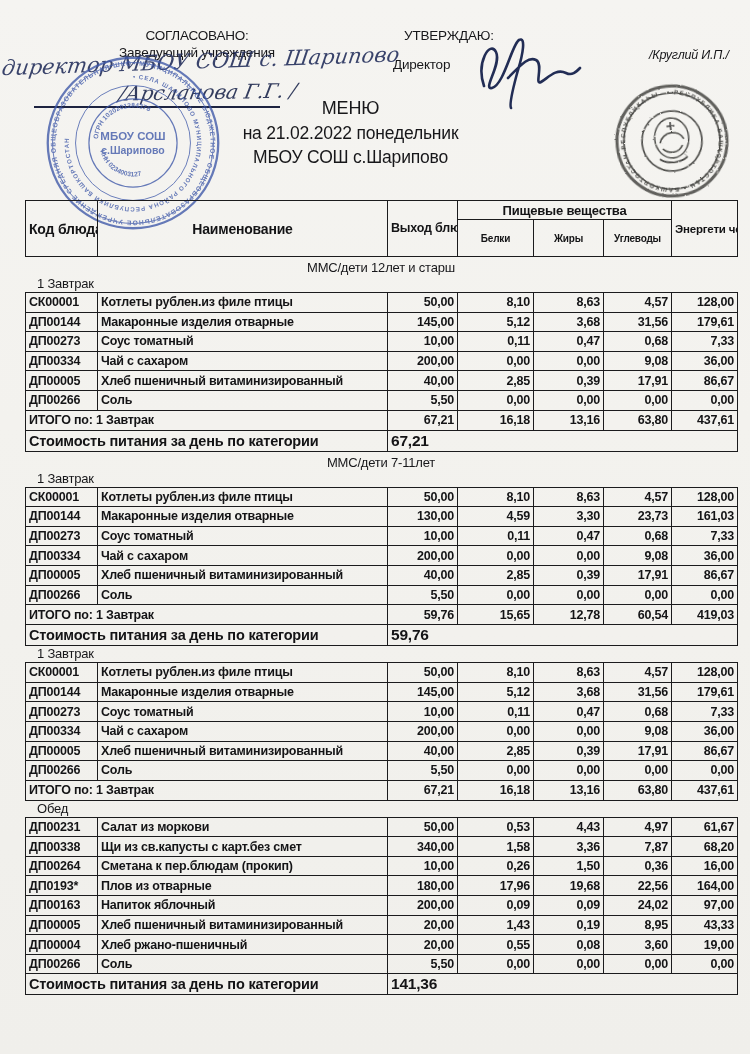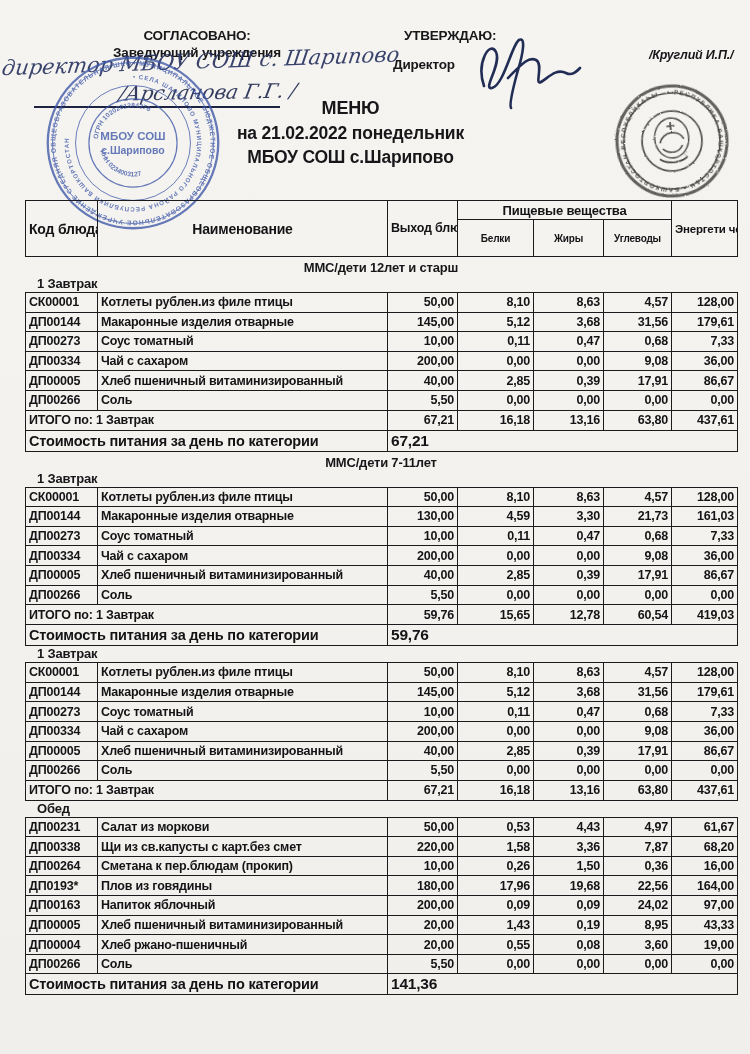--- a/index.html
+++ b/index.html
@@ -4,21 +4,21 @@
 <style>
   html,body{margin:0;padding:0;background:#888;}
   .page{
     position:relative;width:750px;height:1054px;margin:0 auto;
     background:linear-gradient(180deg,#f5f4f1 0%,#f3f2ee 40%,#f0efeb 100%);
     overflow:hidden;
     font-family:"Liberation Sans",sans-serif;
     color:#17171a;
   }
   .abs{position:absolute;}
-  .b{font-weight:bold;letter-spacing:-0.2px;}
+  .b{font-weight:normal;letter-spacing:-0.2px;}
 
   
   .agreed-title{left:92px;top:28px;width:210px;text-align:center;font-size:13.5px;}
   .agreed-role{left:82px;top:45px;width:230px;text-align:center;font-size:13.5px;}
   .approve-title{left:404px;top:28px;font-size:13.5px;}
   .approve-role{left:393px;top:57px;font-size:13.5px;}
   .approver-name{left:649px;top:48px;font-size:12.5px;font-style:italic;}
   .hand1{
     left:2px;top:50px;width:360px;
     font-family:"DejaVu Serif",serif;font-style:italic;
@@ -275,21 +275,21 @@
     <td class="num">8,63</td>
     <td class="num">4,57</td>
     <td class="num">128,00</td>
   </tr>
             <tr class="dish-row">
     <td class="cell-code">ДП00144</td>
     <td class="cell-name">Макаронные изделия отварные</td>
     <td class="num">130,00</td>
     <td class="num">4,59</td>
     <td class="num">3,30</td>
-    <td class="num">21,73</td>
+    <td class="num">23,73</td>
     <td class="num">161,03</td>
   </tr>
             <tr class="dish-row">
     <td class="cell-code">ДП00273</td>
     <td class="cell-name">Соус томатный</td>
     <td class="num">10,00</td>
     <td class="num">0,11</td>
     <td class="num">0,47</td>
     <td class="num">0,68</td>
     <td class="num">7,33</td>
@@ -428,38 +428,38 @@
     <td class="cell-name">Салат из моркови</td>
     <td class="num">50,00</td>
     <td class="num">0,53</td>
     <td class="num">4,43</td>
     <td class="num">4,97</td>
     <td class="num">61,67</td>
   </tr>
             <tr class="dish-row">
     <td class="cell-code">ДП00338</td>
     <td class="cell-name">Щи из св.капусты с карт.без смет</td>
-    <td class="num">220,00</td>
+    <td class="num">340,00</td>
     <td class="num">1,58</td>
     <td class="num">3,36</td>
     <td class="num">7,87</td>
     <td class="num">68,20</td>
   </tr>
             <tr class="dish-row">
     <td class="cell-code">ДП00264</td>
     <td class="cell-name">Сметана к пер.блюдам (прокип)</td>
     <td class="num">10,00</td>
     <td class="num">0,26</td>
     <td class="num">1,50</td>
     <td class="num">0,36</td>
     <td class="num">16,00</td>
   </tr>
             <tr class="dish-row">
     <td class="cell-code">ДП0193*</td>
-    <td class="cell-name">Плов из говядины</td>
+    <td class="cell-name">Плов из отварные</td>
     <td class="num">180,00</td>
     <td class="num">17,96</td>
     <td class="num">19,68</td>
     <td class="num">22,56</td>
     <td class="num">164,00</td>
   </tr>
             <tr class="dish-row">
     <td class="cell-code">ДП00163</td>
     <td class="cell-name">Напиток яблочный</td>
     <td class="num">200,00</td>

